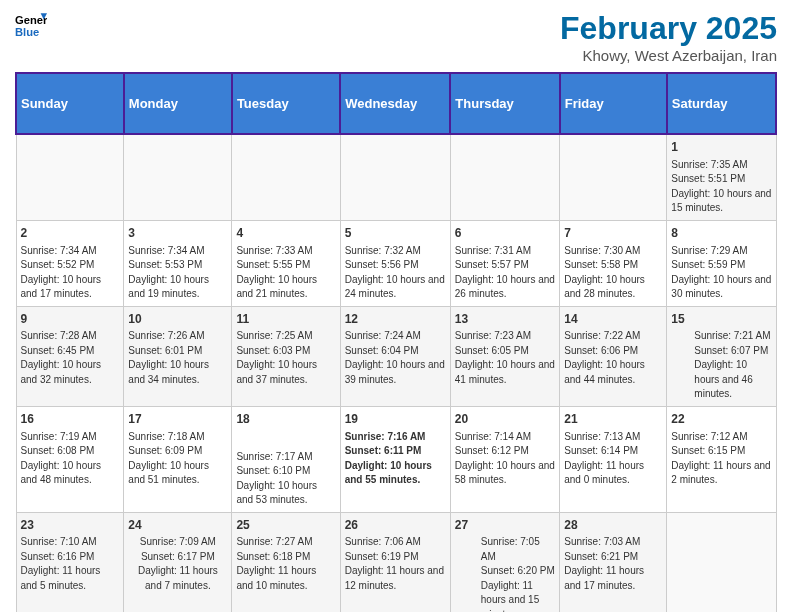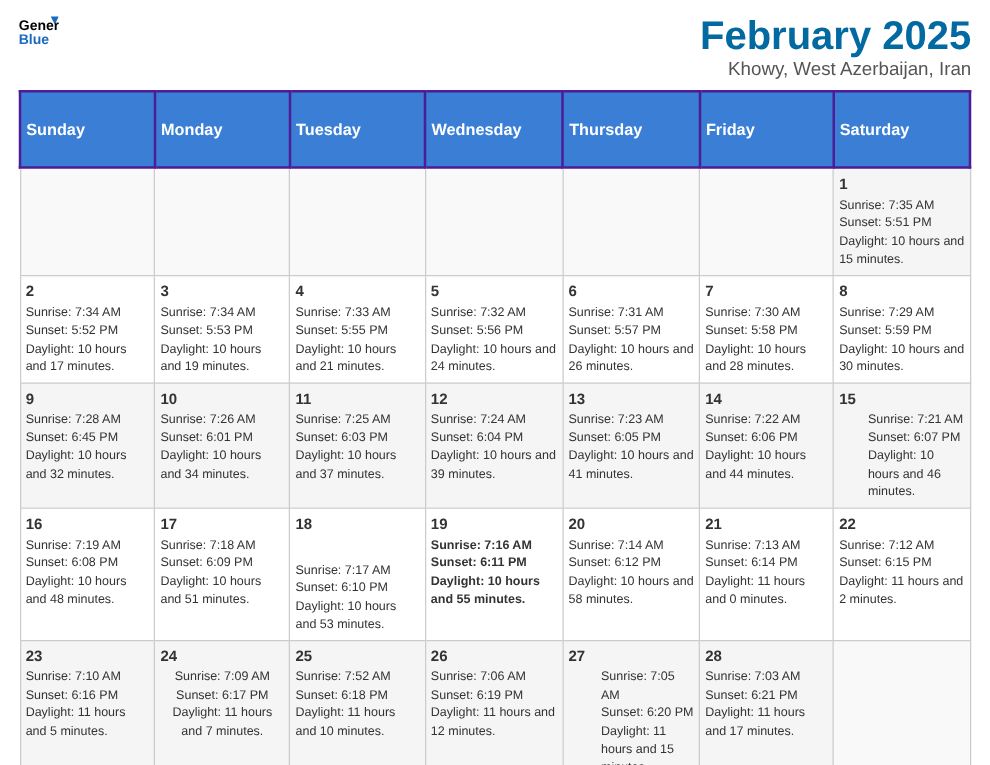--- a/index.html
+++ b/index.html
@@ -267,21 +267,21 @@
 Daylight: 11 hours and 5 minutes.</div>
         </td>
         <td>
           <span class="day-num">24</span>
           <div class="day-info" style="white-space: pre-line; text-align: center;">Sunrise: 7:09 AM
 Sunset: 6:17 PM
 Daylight: 11 hours and 7 minutes.</div>
         </td>
         <td>
           <span class="day-num">25</span>
-          <div class="day-info" style="white-space: pre-line;">Sunrise: 7:52 AM
+          <div class="day-info" style="white-space: pre-line;">Sunrise: 7:27 AM
 Sunset: 6:18 PM
 Daylight: 11 hours and 10 minutes.</div>
         </td>
         <td>
           <span class="day-num">26</span>
           <div class="day-info" style="white-space: pre-line;">Sunrise: 7:06 AM
 Sunset: 6:19 PM
 Daylight: 11 hours and 12 minutes.</div>
         </td>
         <td>

